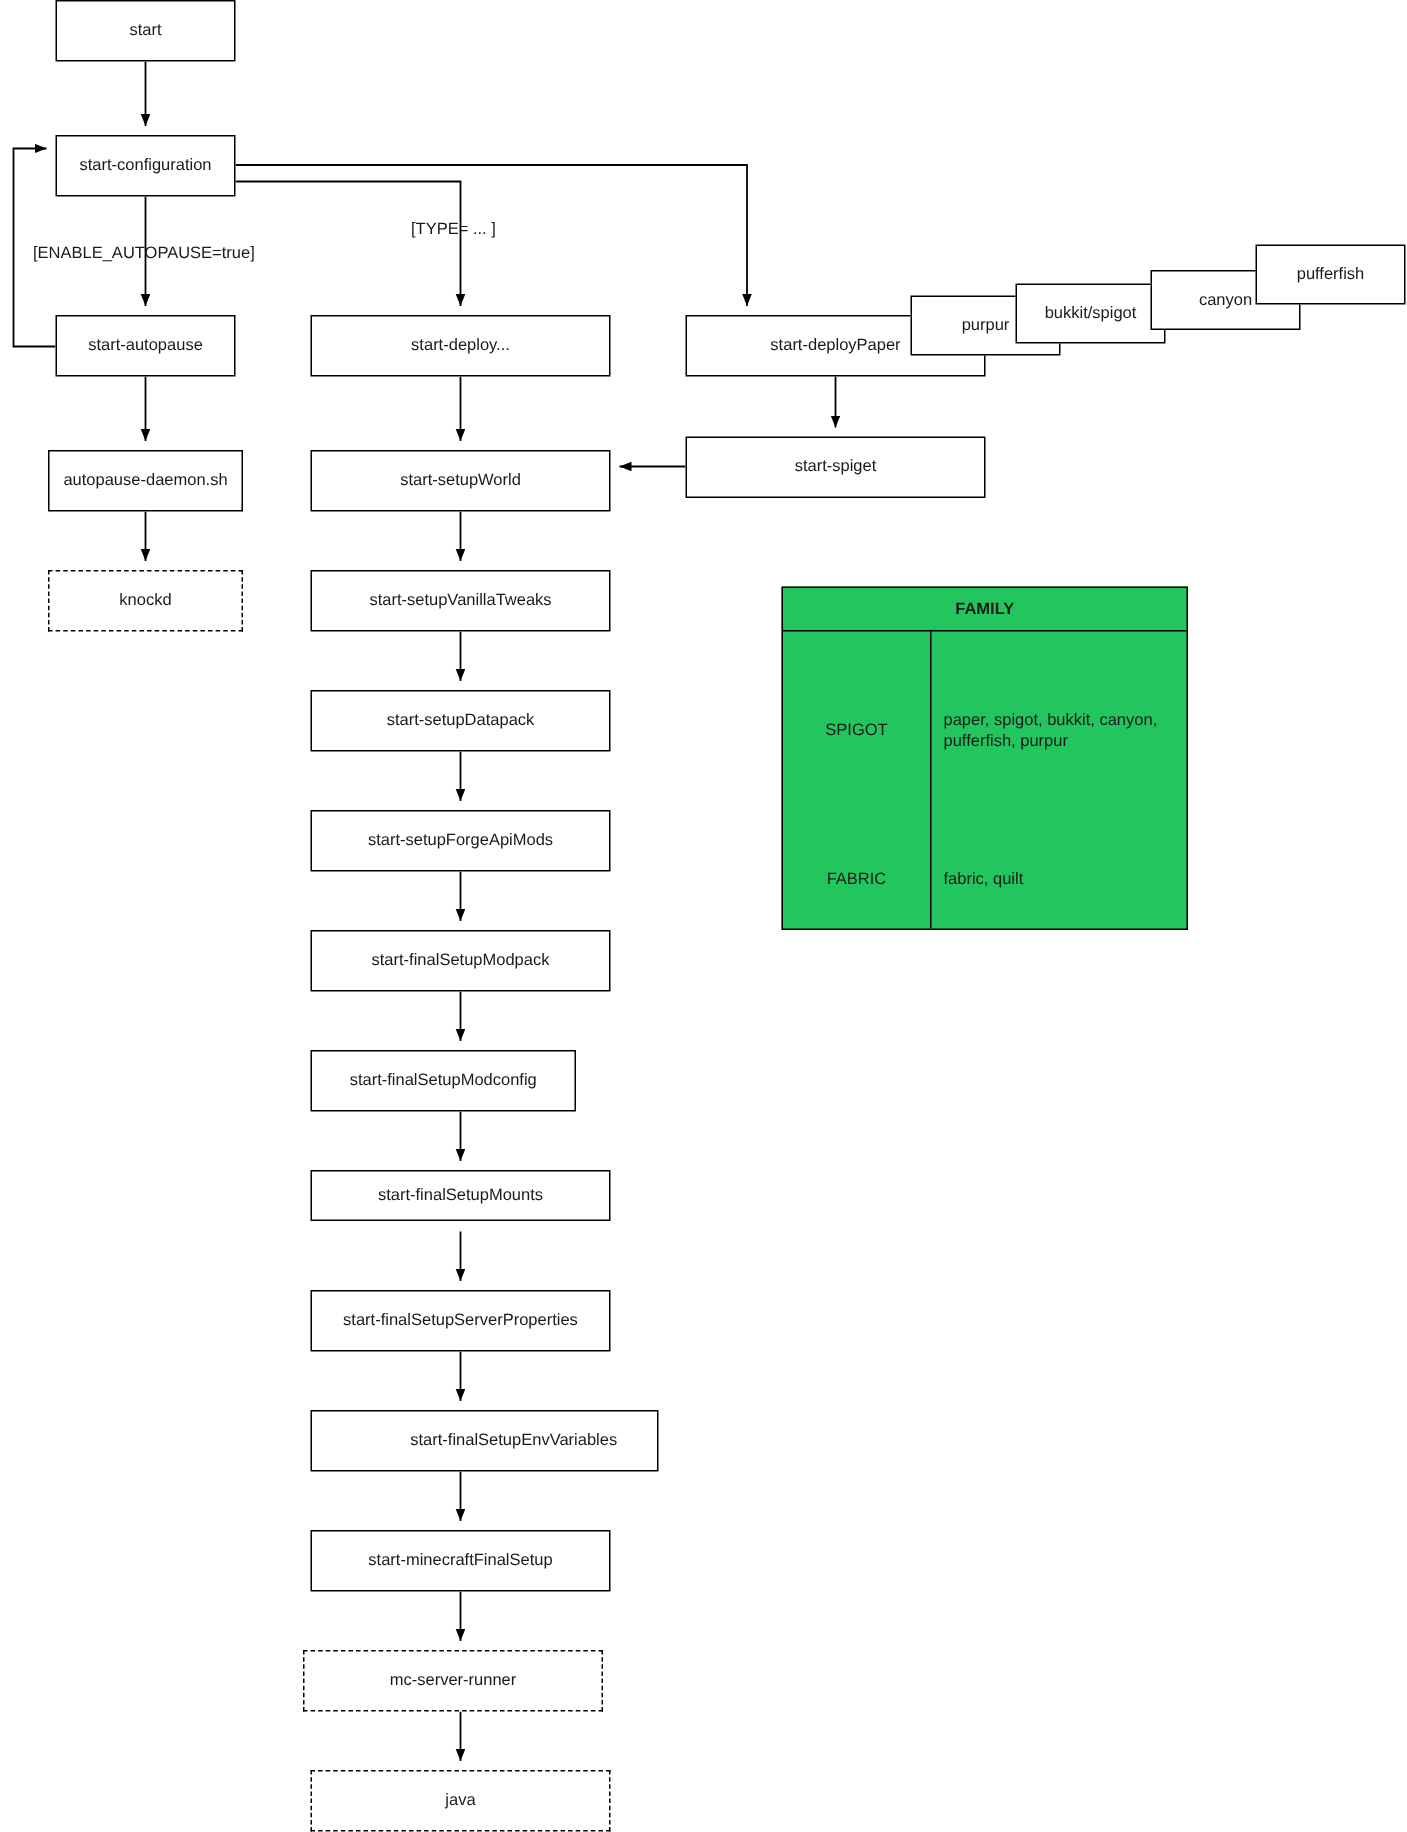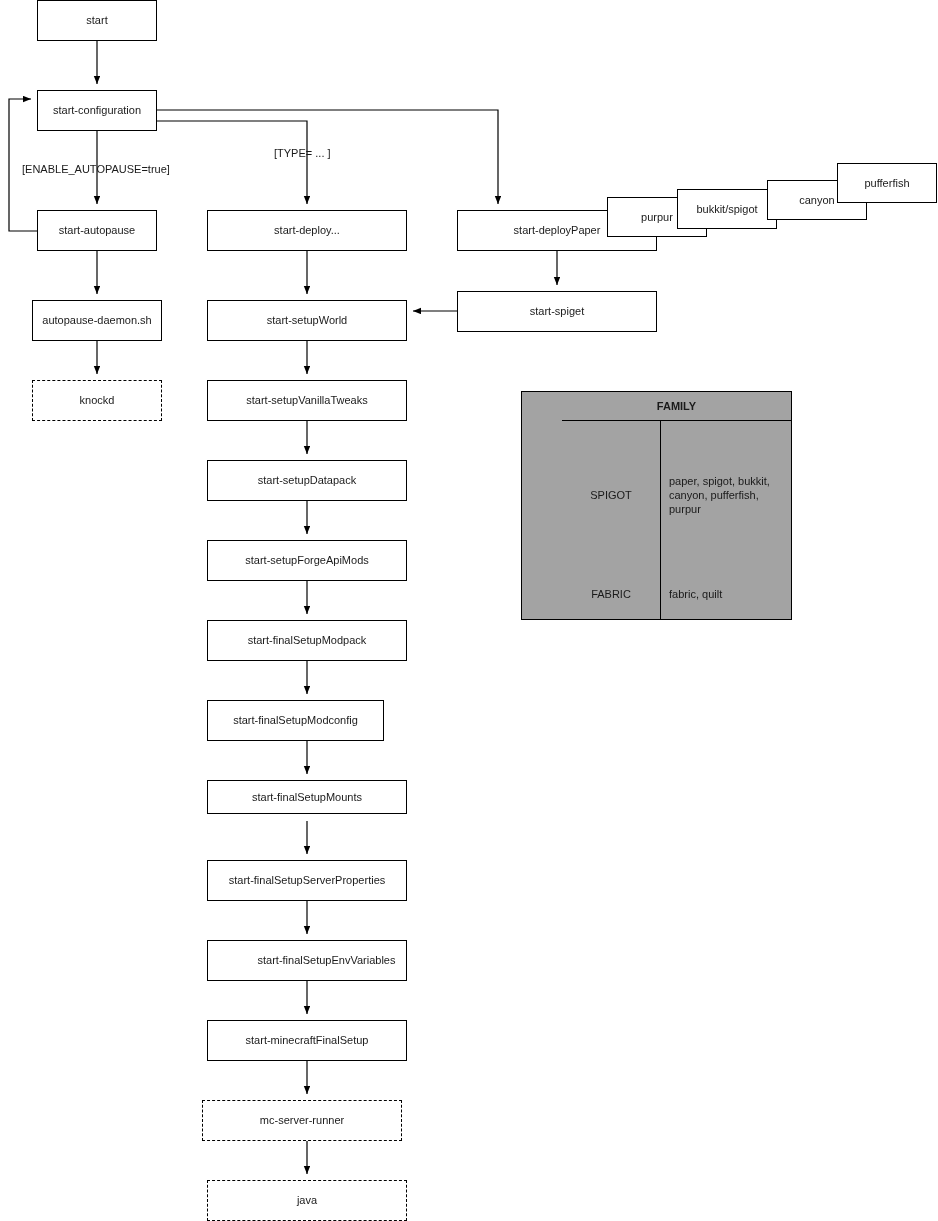--- a/index.html
+++ b/index.html
@@ -36,24 +36,23 @@
     color: #1a1a1a;
     white-space: nowrap;
     background: transparent;
   }
 
   
   .family-table {
     position: absolute;
     box-sizing: border-box;
     border: 1px solid #000000;
-    background: #a3a3a3;
+    background: #22c55e;
     border-collapse: collapse;
     font-size: 11px;
-    padding-left: 40px;
   }
   .family-table table { border-collapse: collapse; width: 100%; height: 100%; }
   .family-table th.family-head {
     border-bottom: 1px solid #000000;
     font-size: 11px; font-weight: bold;
     text-align: center; color: #1a1a1a;
     height: 28px; padding: 0;
   }
   .family-table td.fam-key {
     width: 90px;
@@ -156,21 +155,21 @@
       </div>
       <div class="node" style="left: 207px; top: 700px; width: 177px; height: 41px;">
         <span>start-finalSetupModconfig</span>
       </div>
       <div class="node" style="left: 207px; top: 780px; width: 200px; height: 34px;">
         <span>start-finalSetupMounts</span>
       </div>
       <div class="node" style="left: 207px; top: 860px; width: 200px; height: 41px;">
         <span>start-finalSetupServerProperties</span>
       </div>
-      <div class="node" style="left: 207px; top: 940px; width: 200px; height: 41px; padding-left: 43px;">
+      <div class="node" style="left: 207px; top: 940px; width: 232px; height: 41px; padding-left: 43px;">
         <span>start-finalSetupEnvVariables</span>
       </div>
       <div class="node" style="left: 207px; top: 1020px; width: 200px; height: 41px;">
         <span>start-minecraftFinalSetup</span>
       </div>
       <div class="node dashed" style="left: 202px; top: 1100px; width: 200px; height: 41px;">
         <span>mc-server-runner</span>
       </div>
       <div class="node dashed" style="left: 207px; top: 1180px; width: 200px; height: 41px;">
         <span>java</span>

